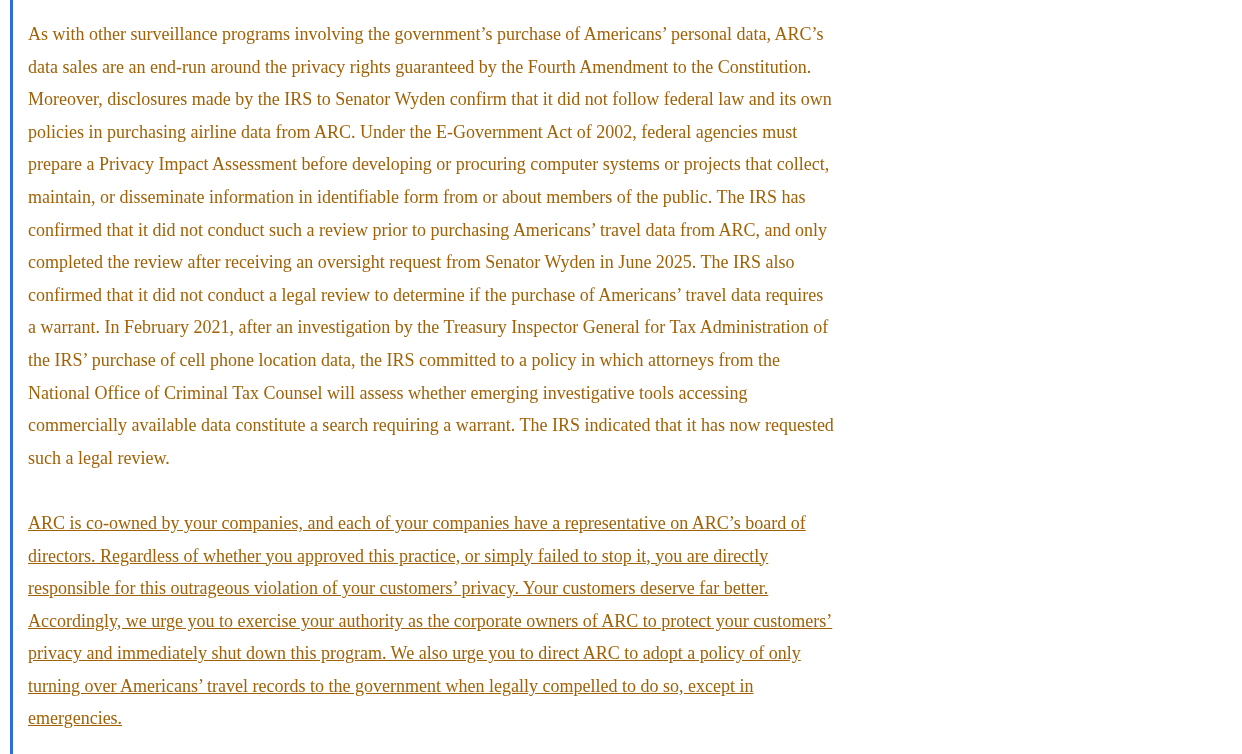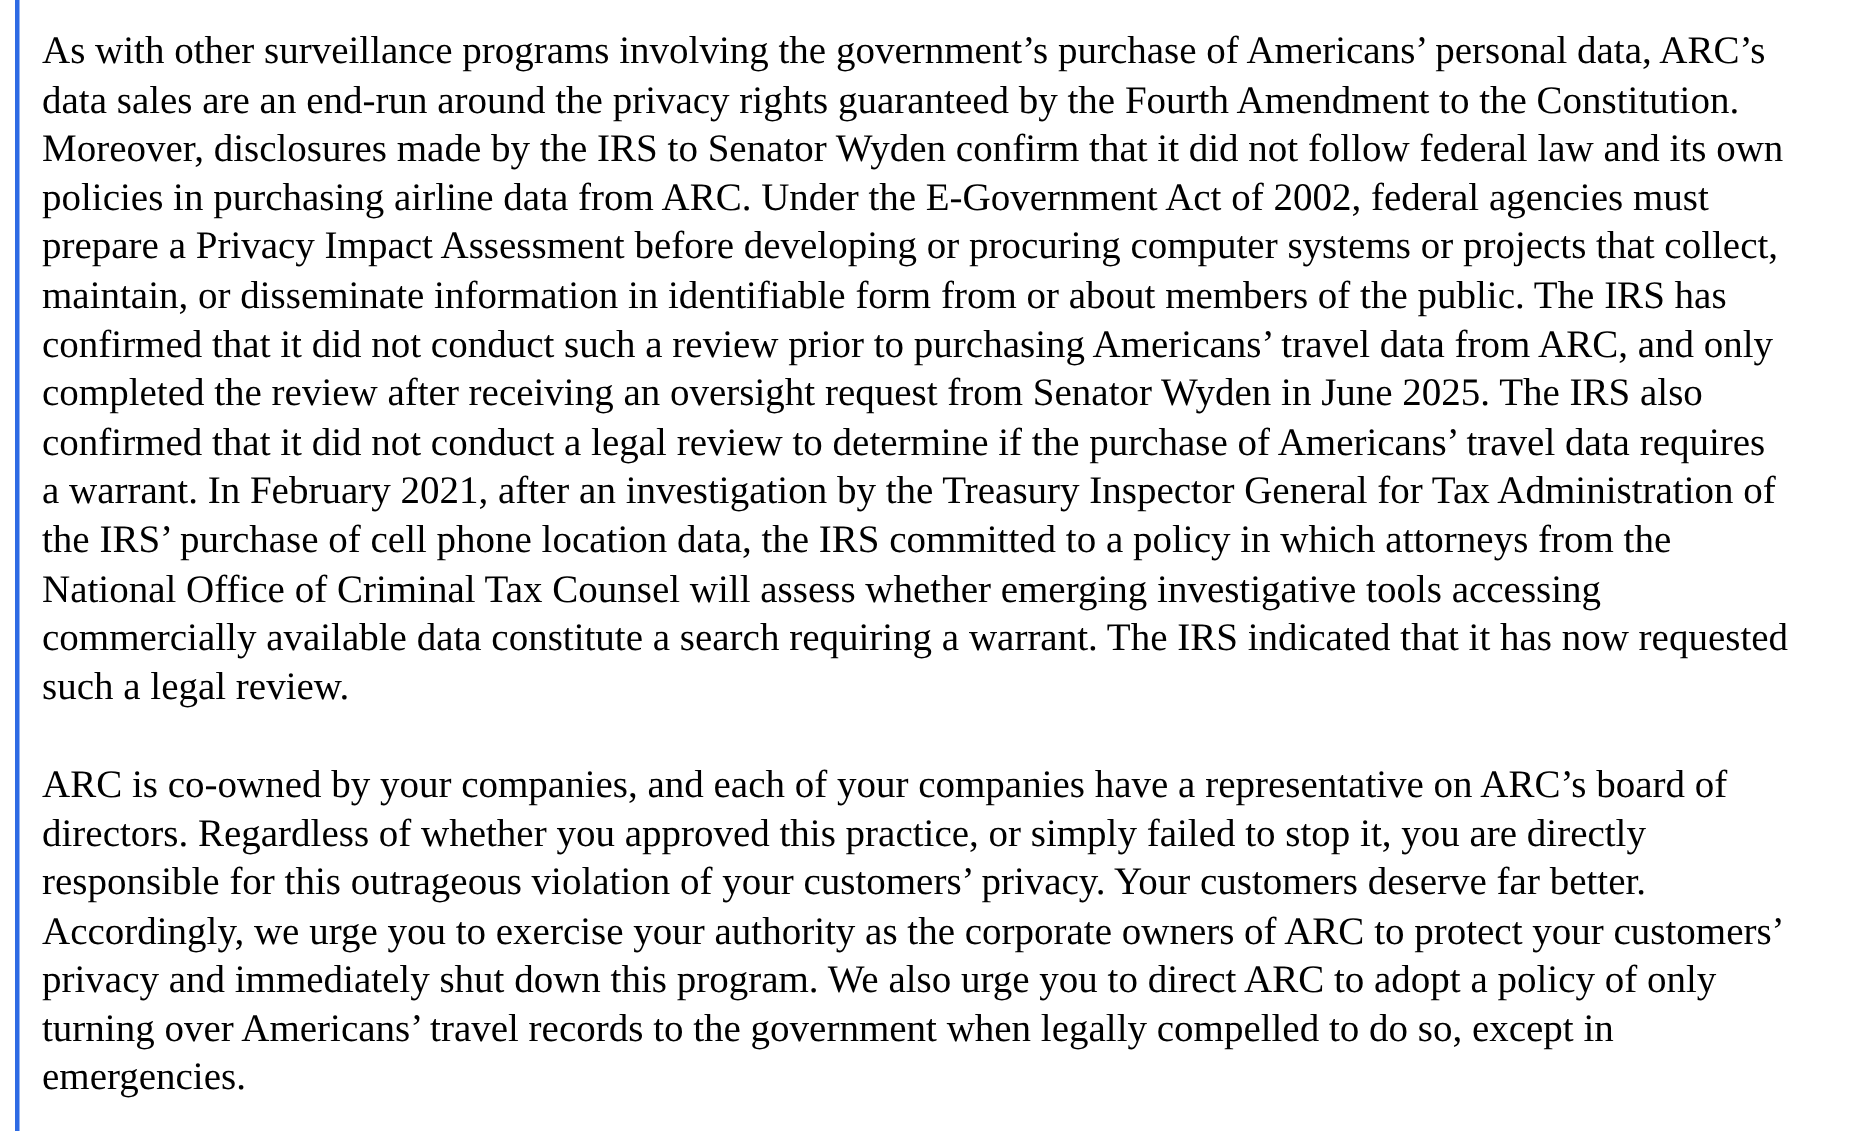--- a/index.html
+++ b/index.html
@@ -19,31 +19,32 @@
     left: 10px;
     top: 0;
     width: 3px;
     height: 754px;
   }
   .page {
     position: absolute;
     left: 28px;
     top: 18px;
     width: 1180px;
-    color: #000000;
-    font-size: 26px;
+    color: #a16207;
+    font-size: 18px;
     line-height: 32.6px;
   }
   .para {
     margin: 0 0 32.6px 0;
     white-space: pre-line;   
     text-align: left;
   }
   .para:last-child {
     margin-bottom: 12px;
+    text-decoration: underline;
   }
 </style>
 </head>
 <body>
 
 <div class="quote-bar" style="background: rgb(46, 107, 228);"></div>
 
 <div class="page">
   <p class="para">As with other surveillance programs involving the government’s purchase of Americans’ personal data, ARC’s
 data sales are an end-run around the privacy rights guaranteed by the Fourth Amendment to the Constitution.

